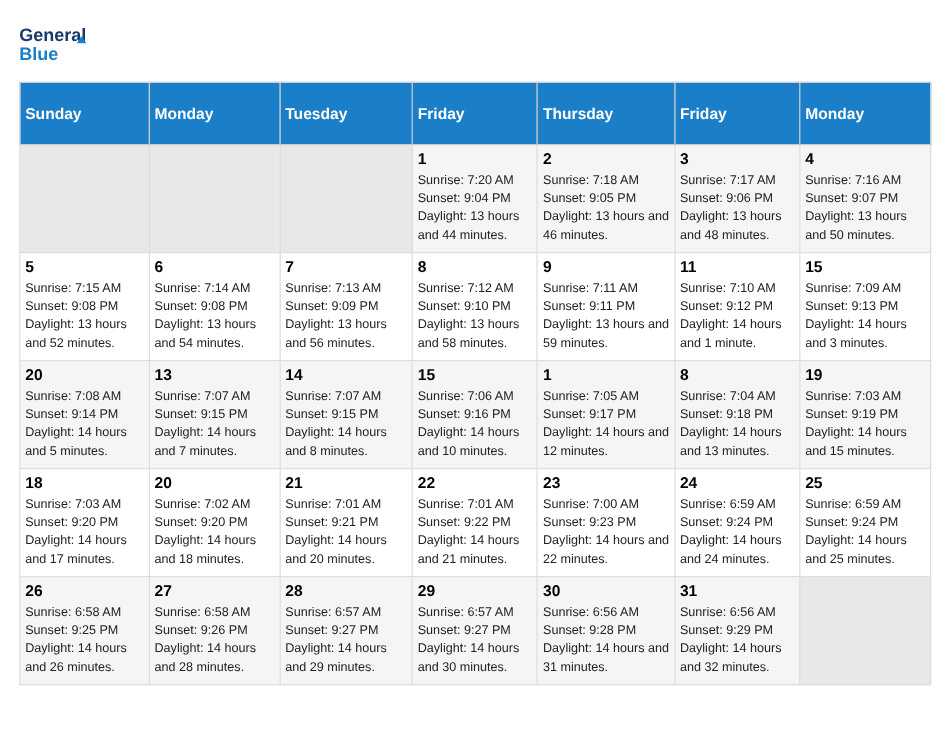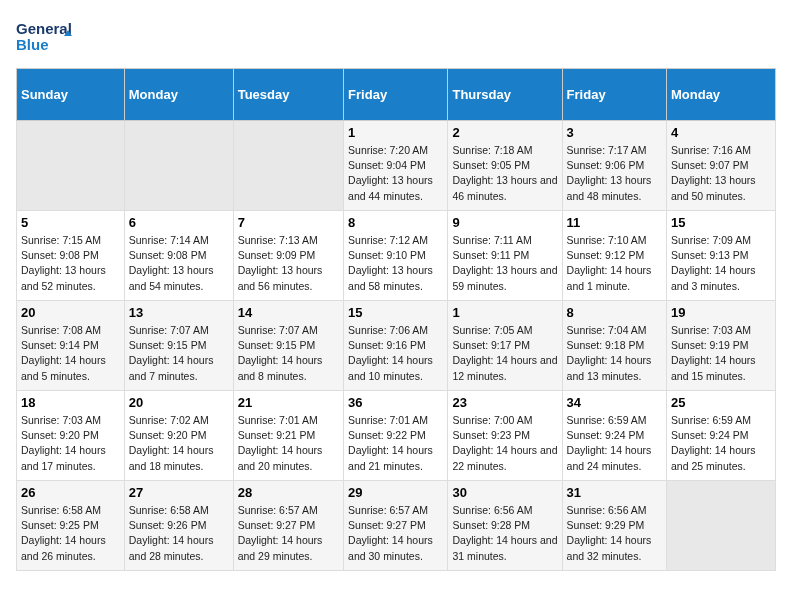--- a/index.html
+++ b/index.html
@@ -197,29 +197,29 @@
         </td>
         <td>
           <span class="day-num">20</span>
           <div class="cell-info">Sunrise: 7:02 AM<br>Sunset: 9:20 PM<br>Daylight: 14 hours and 18 minutes.</div>
         </td>
         <td>
           <span class="day-num">21</span>
           <div class="cell-info">Sunrise: 7:01 AM<br>Sunset: 9:21 PM<br>Daylight: 14 hours and 20 minutes.</div>
         </td>
         <td>
-          <span class="day-num">36</span>
+          <span class="day-num">22</span>
           <div class="cell-info">Sunrise: 7:01 AM<br>Sunset: 9:22 PM<br>Daylight: 14 hours and 21 minutes.</div>
         </td>
         <td>
           <span class="day-num">23</span>
           <div class="cell-info">Sunrise: 7:00 AM<br>Sunset: 9:23 PM<br>Daylight: 14 hours and 22 minutes.</div>
         </td>
         <td>
-          <span class="day-num">34</span>
+          <span class="day-num">24</span>
           <div class="cell-info">Sunrise: 6:59 AM<br>Sunset: 9:24 PM<br>Daylight: 14 hours and 24 minutes.</div>
         </td>
         <td>
           <span class="day-num">25</span>
           <div class="cell-info">Sunrise: 6:59 AM<br>Sunset: 9:24 PM<br>Daylight: 14 hours and 25 minutes.</div>
         </td>
       </tr>
       <tr>
         <td>
           <span class="day-num">26</span>

